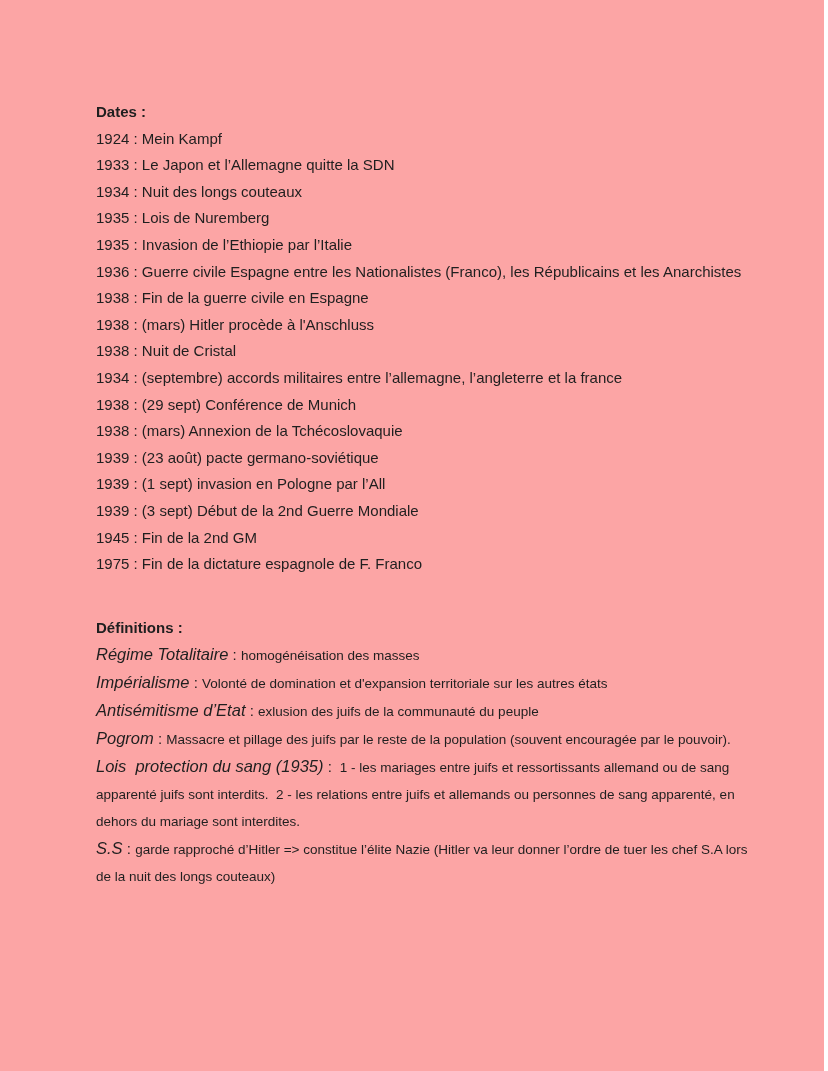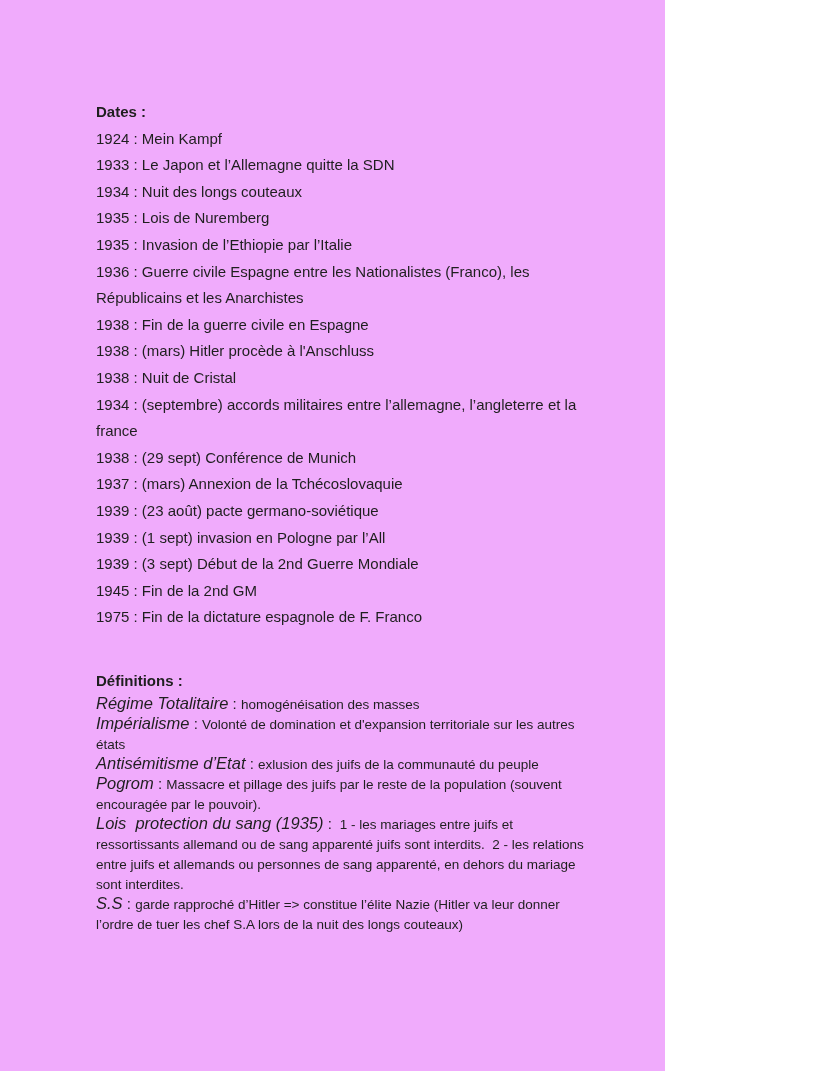--- a/index.html
+++ b/index.html
@@ -9,25 +9,25 @@
   }
   body {
     width: 828px;
     height: 1071px;
     font-family: "Liberation Sans", sans-serif;
     -webkit-font-smoothing: antialiased;
   }
   .page {
     position: relative;
     box-sizing: border-box;
-    width: 665px;
+    width: 824px;
     height: 1071px;
     padding: 99px 70px 0 96px;
     color: #1f1f1f;
-    background: #f0abfc;
+    background: #fca5a5;
     overflow: hidden;
   }
   .content {
     max-width: 662px;
   }
   .section-heading {
     font-size: 15px;
     font-weight: 700;
     line-height: 26.6px;
     white-space: pre-wrap;
@@ -35,21 +35,21 @@
   .date-line {
     font-size: 15px;
     line-height: 26.6px;
     white-space: pre-wrap;
   }
   .definitions-section {
     margin-top: 37px;
   }
   .def-item {
     margin: 0;
-    line-height: 19px;
+    line-height: 26px;
   }
   .def-term {
     font-size: 16.5px;
     font-style: italic;
     white-space: pre-wrap;
   }
   .def-sep {
     font-size: 15px;
     white-space: pre-wrap;
   }
@@ -70,21 +70,21 @@
       <div class="date-line">1933 : Le Japon et l’Allemagne quitte la SDN</div>
       <div class="date-line">1934 : Nuit des longs couteaux</div>
       <div class="date-line">1935 : Lois de Nuremberg</div>
       <div class="date-line">1935 : Invasion de l’Ethiopie par l’Italie</div>
       <div class="date-line">1936 : Guerre civile Espagne entre les Nationalistes (Franco), les Républicains et les Anarchistes</div>
       <div class="date-line">1938 : Fin de la guerre civile en Espagne</div>
       <div class="date-line">1938 : (mars) Hitler procède à l'Anschluss</div>
       <div class="date-line">1938 : Nuit de Cristal</div>
       <div class="date-line">1934 : (septembre) accords militaires entre l’allemagne, l’angleterre et la france</div>
       <div class="date-line">1938 : (29 sept) Conférence de Munich</div>
-      <div class="date-line">1937 : (mars) Annexion de la Tchécoslovaquie</div>
+      <div class="date-line">1938 : (mars) Annexion de la Tchécoslovaquie</div>
       <div class="date-line">1939 : (23 août) pacte germano-soviétique</div>
       <div class="date-line">1939 : (1 sept) invasion en Pologne par l’All</div>
       <div class="date-line">1939 : (3 sept) Début de la 2nd Guerre Mondiale</div>
       <div class="date-line">1945 : Fin de la 2nd GM</div>
       <div class="date-line">1975 : Fin de la dictature espagnole de F. Franco</div>
     </div>
 
     <div class="definitions-section">
       <div class="section-heading">Définitions :</div>
 

